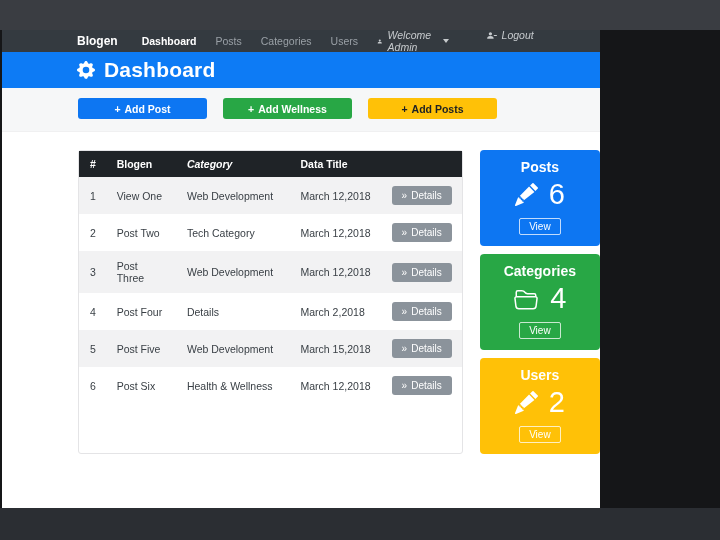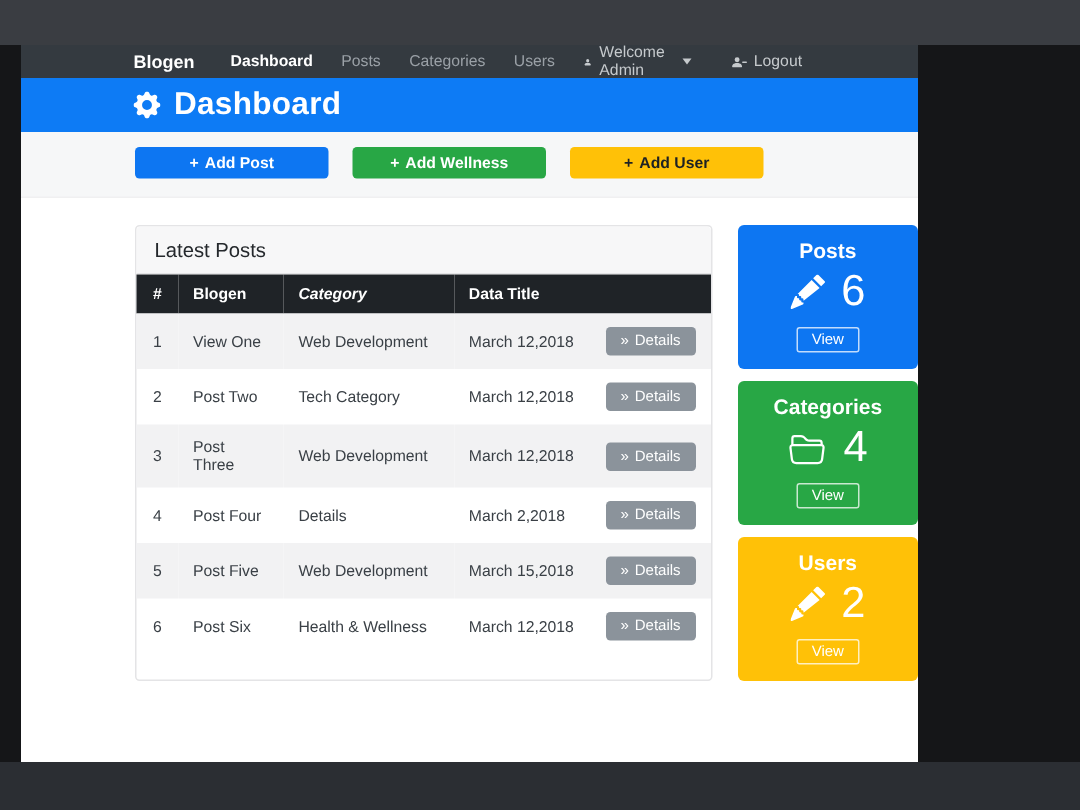--- a/index.html
+++ b/index.html
@@ -2,28 +2,28 @@
 <html><head>
 <meta charset="utf-8">
 <style>
   * { box-sizing: border-box; margin: 0; padding: 0; }
   html,body { background:#141414; font-family:"Liberation Sans", sans-serif; }
   .screen { position:relative; width:720px; height:540px; background:#151618; overflow:hidden; }
 
   .band-top    { position:absolute; top:0; left:0; width:720px; height:30px; background:#3a3d42; }
   .band-bottom { position:absolute; top:508px; left:0; width:720px; height:32px; background:#2b2e33; }
 
-  .app { position:absolute; top:30px; left:14px; width:598px; height:478px; background:#ffffff; overflow:hidden; }
+  .app { position:absolute; top:30px; left:2px; width:598px; height:478px; background:#ffffff; overflow:hidden; }
 
   
   .navbar { height:22px; background:#343a40; display:flex; align-items:center; padding:0 78px 0 75px; }
   .brand { color:#ffffff; font-size:12px; font-weight:bold; margin-right:24px; cursor:pointer; }
   .nav-link { color:#9aa0a6; font-size:10.5px; margin-right:19px; cursor:pointer; }
   .nav-link.active { color:#ffffff; font-weight:bold; }
-  .nav-right { margin-left:auto; display:flex; align-items:center; gap:26px; }
+  .nav-right { margin-left:auto; display:flex; align-items:flex-start; gap:37px;font-style:italic; }
   .nav-right .nav-item { display:flex; align-items:center; gap:5px; color:#c6cacd; font-size:10.5px; cursor:pointer; }
   .nav-right svg { display:block; }
   .caret { width:0; height:0; border-left:3.5px solid transparent; border-right:3.5px solid transparent; border-top:4px solid #c6cacd; margin-left:3px; }
 
   
   .page-header { height:36px; background:#0d7bf5; display:flex; align-items:center; padding-left:75px; color:#fff; gap:9px; }
   .page-header svg { display:block; }
   .page-title { font-size:21px; font-weight:600; letter-spacing:.2px; }
 
   
@@ -110,29 +110,28 @@
         <button class="btn-action btn-blue">
           <span>+</span>
           <span>Add Post</span>
         </button>
         <button class="btn-action btn-green">
           <span>+</span>
           <span>Add Wellness</span>
         </button>
         <button class="btn-action btn-yellow">
           <span>+</span>
-          <span>Add User</span>
+          <span>Add Posts</span>
         </button>
       </div>
     </div>
 
     <div class="content">
 
       <div class="posts-card">
-        <div class="posts-card-header">Latest Posts</div>
         <table>
           <thead>
             <tr>
               <th>#</th>
               <th>Blogen</th>
               <th>Category</th>
               <th>Data Title</th>
               <th></th>
             </tr>
           </thead>

